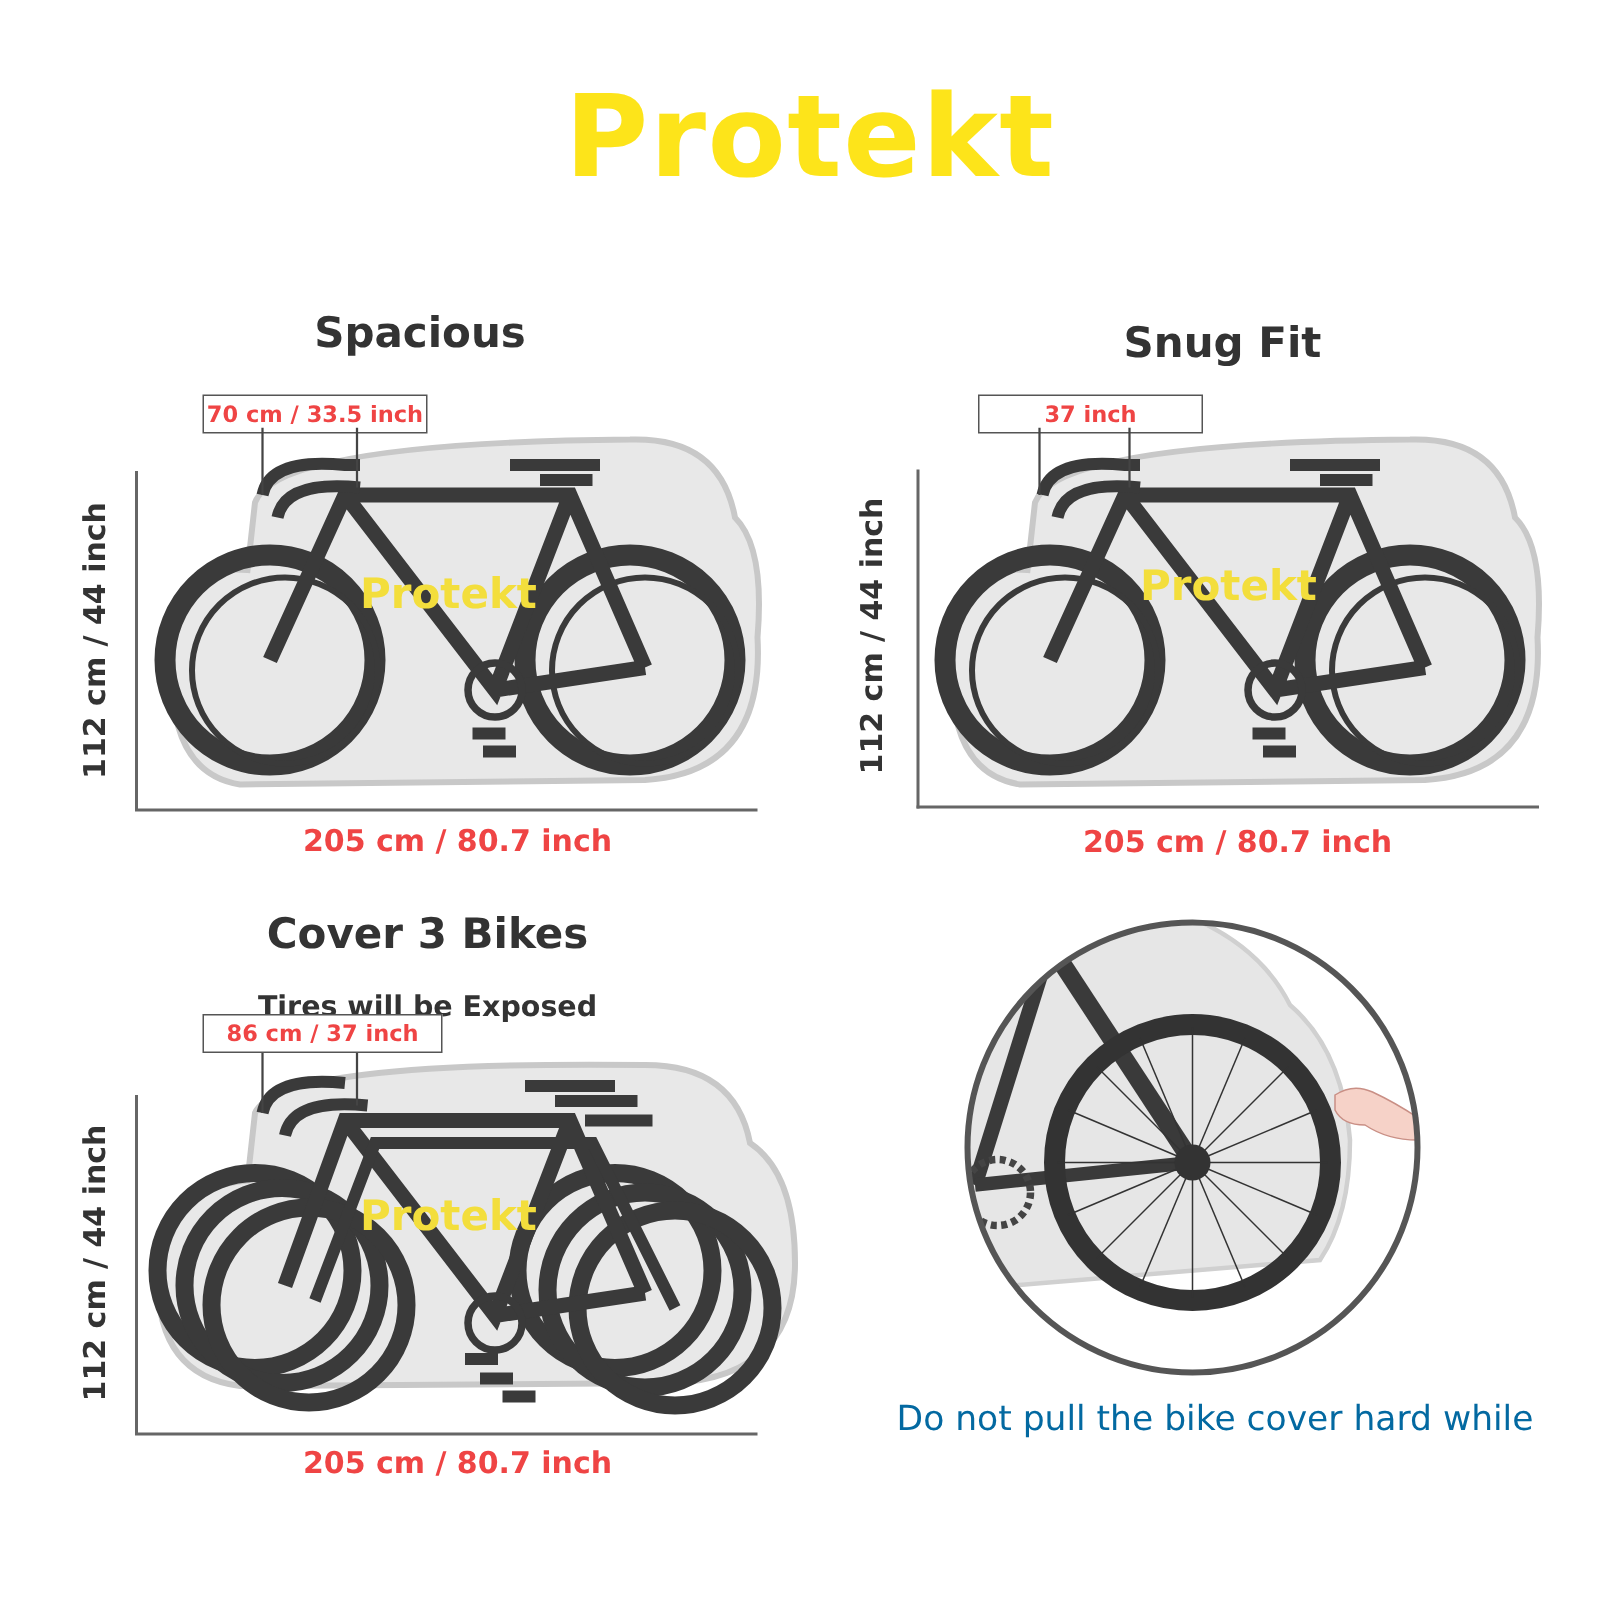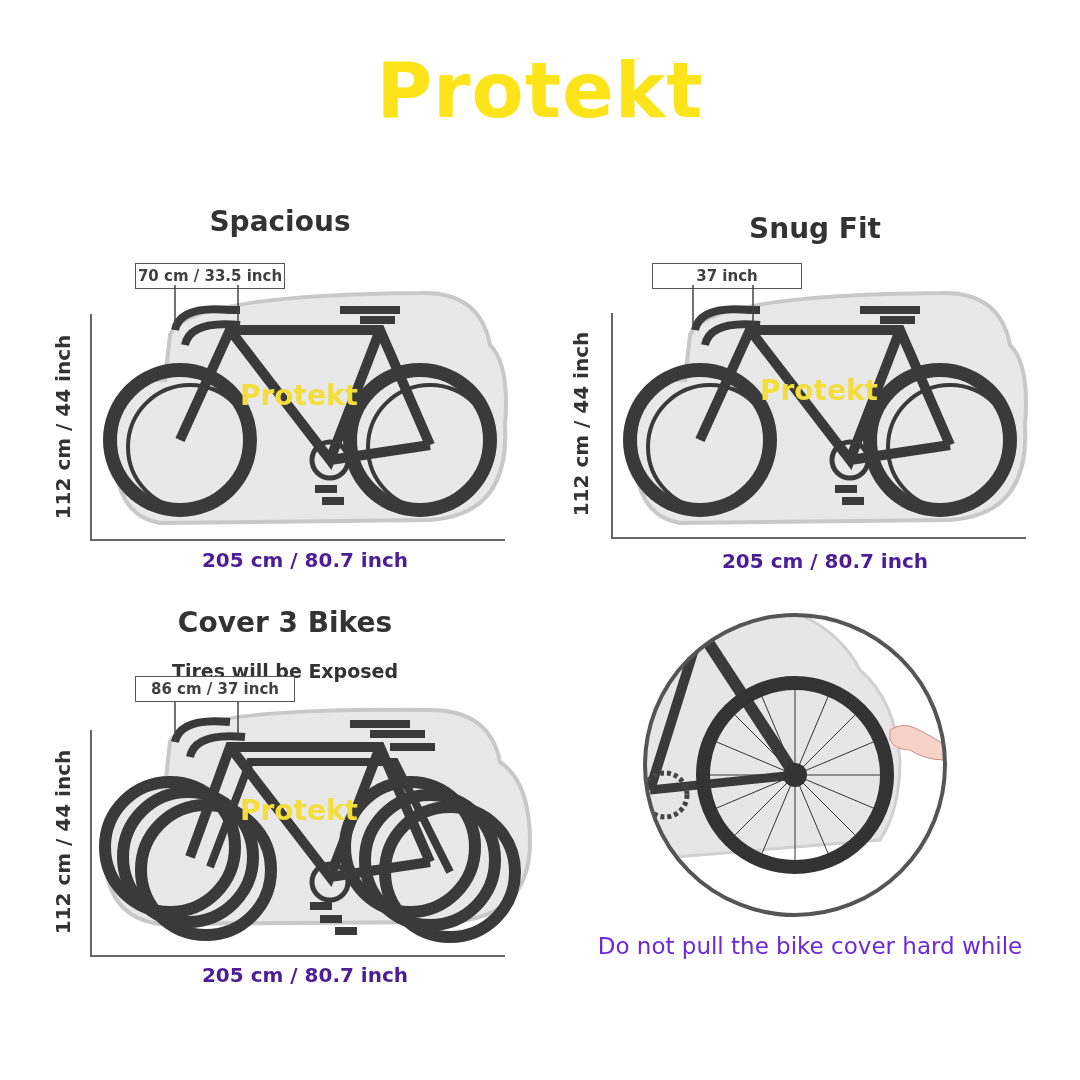--- a/index.html
+++ b/index.html
@@ -3,30 +3,30 @@
 <meta charset="utf-8">
 <style>
   html, body { margin: 0; padding: 0; }
   body { width: 1080px; height: 1080px; background: #ffffff; position: relative; overflow: hidden;
          font-family: "DejaVu Sans", sans-serif; color: #333333; }
   .brand { position: absolute; left: 0; width: 1080px; top: 46px; text-align: center;
            font-size: 76px; font-weight: bold; color: #fde41a; letter-spacing: 1px; }
   .title { position: absolute; text-align: center; font-weight: bold; color: #333; }
   .panel-title { font-size: 28px; }
   .subtitle { font-size: 19px; }
-  .dim-h { position: absolute; text-align: center; font-weight: bold; font-size: 20px; color: #4c1d95; }
+  .dim-h { position: absolute; text-align: center; font-weight: bold; font-size: 20px; color: #ef4444; }
   .dim-v { position: absolute; font-weight: bold; font-size: 20px; color: #333; transform: rotate(-90deg);
            transform-origin: center center; white-space: nowrap; text-align: center; width: 200px; }
   .label-box { position: absolute; border: 1.5px solid #555; background: #fff; font-size: 15px;
-               font-weight: bold; text-align: center; color: #404040; height: 24px; line-height: 24px; }
+               font-weight: bold; text-align: center; color: #ef4444; height: 24px; line-height: 24px; }
   .axis-v { position: absolute; width: 2px; background: #666; }
   .axis-h { position: absolute; height: 2px; background: #666; }
   .art { position: absolute; }
   .caption { position: absolute; left: 560px; width: 500px; top: 930px; text-align: center;
-             font-size: 23px; line-height: 32px; color: #6d28d9; }
+             font-size: 23px; line-height: 32px; color: #0369a1; }
   .wm { font-family: "DejaVu Sans", sans-serif; font-weight: bold; fill: #f3de3c; }
 </style>
 </head>
 <body>
 
 <div class="brand">Protekt</div>
 
 <div>
   <div class="title panel-title" style="left:130px;width:300px;top:205px;">Spacious</div>
   <div class="label-box" style="left:135px;top:263px;width:148px;">70 cm / 33.5 inch</div>

